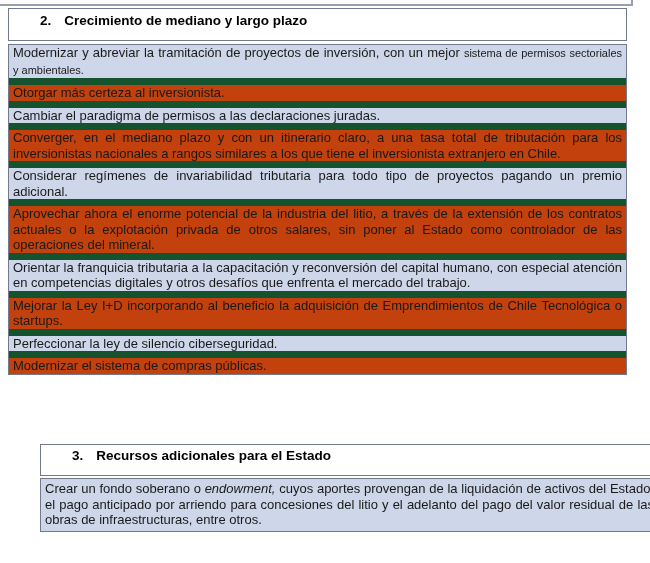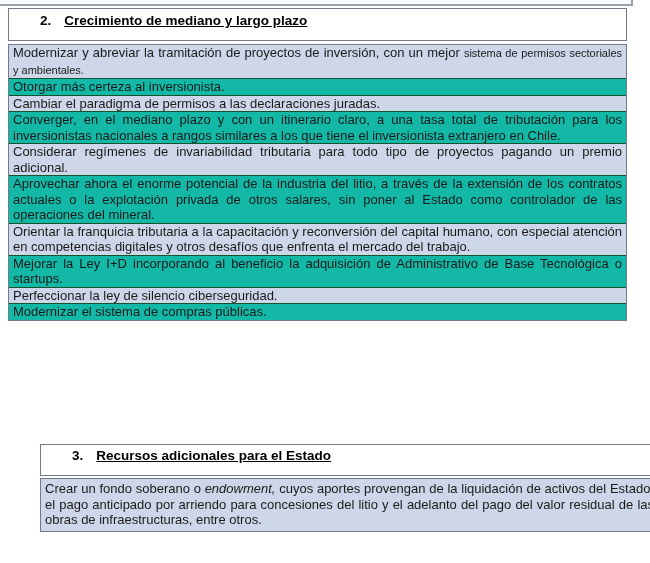--- a/index.html
+++ b/index.html
@@ -25,41 +25,40 @@
   .thead {
     box-sizing: border-box;
     border: 1px solid #71798a;
     background: #ffffff;
     height: 33px;
     padding: 4px 4px 0 31px;
     font-size: 13.5px;
     font-weight: bold;
     color: #000000;
     white-space: nowrap;
-    text-decoration: underline;
   }
   .second .thead { height: 32px; padding-top: 3px; }
   .t-num { display: inline-block; margin-right: 13px; }
 
   .tbody {
     box-sizing: border-box;
     margin-top: 3px;
     border: 1px solid #71798a;
-    background: #14b8a6;
+    background: #c2410c;
   }
   .second .tbody { margin-top: 2px; }
 
   .row {
     padding: 0 4px;
     font-size: 13px;
     line-height: 15.5px;
     text-align: justify;
     color: #1a1a1a;
   }
-  .row + .row { border-top: 1px solid #14532d; }
+  .row + .row { border-top: 7px solid #14532d; }
   .tbody .row:nth-child(odd) { background: #cdd7e9; }
   .second .row { padding: 2px 4px 3px 4px; }
 
   .small-text { font-size: 11px; }
   .italic-text { font-style: italic; }
 </style>
 </head>
 <body>
 
 <div class="top-strip"></div>
@@ -69,21 +68,21 @@
     <span class="t-num">2.</span><span>Crecimiento de mediano y largo plazo</span>
   </div>
   <div class="tbody">
     <div class="row"><span>Modernizar y abreviar la tramitación de proyectos de inversión, con un mejor </span><span class="small-text">sistema de permisos sectoriales y ambientales.</span></div>
     <div class="row"><span>Otorgar más certeza al inversionista.</span></div>
     <div class="row"><span>Cambiar el paradigma de permisos a las declaraciones juradas.</span></div>
     <div class="row"><span>Converger, en el mediano plazo y con un itinerario claro, a una tasa total de tributación para los inversionistas nacionales a rangos similares a los que tiene el inversionista extranjero en Chile.</span></div>
     <div class="row"><span>Considerar regímenes de invariabilidad tributaria para todo tipo de proyectos pagando un premio adicional.</span></div>
     <div class="row"><span>Aprovechar ahora el enorme potencial de la industria del litio, a través de la extensión de los contratos actuales o la explotación privada de otros salares, sin poner al Estado como controlador de las operaciones del mineral.</span></div>
     <div class="row"><span>Orientar la franquicia tributaria a la capacitación y reconversión del capital humano, con especial atención en competencias digitales y otros desafíos que enfrenta el mercado del trabajo.</span></div>
-    <div class="row"><span>Mejorar la Ley I+D incorporando al beneficio la adquisición de Administrativo de Base Tecnológica o startups.</span></div>
+    <div class="row"><span>Mejorar la Ley I+D incorporando al beneficio la adquisición de Emprendimientos de Chile Tecnológica o startups.</span></div>
     <div class="row"><span>Perfeccionar la ley de silencio ciberseguridad.</span></div>
     <div class="row"><span>Modernizar el sistema de compras públicas.</span></div>
   </div>
 </div>
 
 <div class="doc-table second">
   <div class="thead">
     <span class="t-num">3.</span><span>Recursos adicionales para el Estado</span>
   </div>
   <div class="tbody">

